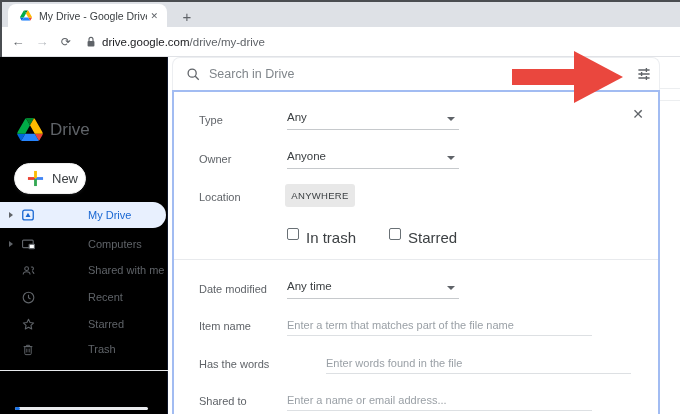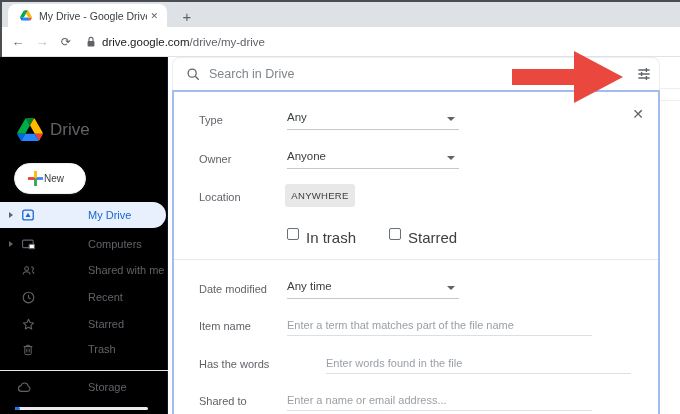--- a/index.html
+++ b/index.html
@@ -26,21 +26,21 @@
   .url { font-size:11.5px; margin-left:6px; }
   .url .host { color:#202124; }
   .url .path { color:#5f6368; }
 
   
   .sidebar { left:0; top:57px; width:168px; height:357px; background:#000000; border-right:1px solid #0f172a; }
   .logo-row { position:absolute; left:17px; top:61px; display:flex; align-items:center; }
   .logo-text { font-size:17px; color:#5f6368; margin-left:7px; }
   .new-btn { position:absolute; left:14px; top:106px; width:72px; height:31px; background:#fff; border-radius:16px;
              border:1px solid #f0f0f0; box-shadow:0 1px 3px rgba(60,64,67,.3); display:flex; align-items:center; }
-  .new-label { font-size:10px; color:#3c4043; font-weight:500; margin-left:0; }
+  .new-label { font-size:13px; color:#3c4043; font-weight:500; margin-left:8px; }
   .nav-item { position:absolute; left:0; width:166px; height:26px; display:flex; align-items:center; }
   .nav-item.selected { background:#e8f0fe; border-radius:0 20px 20px 0; }
   .nav-caret { position:absolute; left:9px; width:0; height:0; border-left:4px solid #5f6368;
                border-top:3.5px solid transparent; border-bottom:3.5px solid transparent; }
   .nav-icon { position:absolute; left:20px; width:16px; height:16px; display:flex; align-items:center; justify-content:center; }
   .nav-label { position:absolute; left:48px; font-size:11px; font-weight:500; color:#5f6368; white-space:nowrap;margin-left:40px; }
   .nav-item.selected .nav-label { color:#1967d2; }
   .side-divider { position:absolute; left:0; top:313px; width:168px; height:1px; background:#e8eaed; }
   .storage-bar { position:absolute; left:15px; top:350px; width:133px; height:3px; background:#e9ebee; border-radius:2px; }
   .storage-fill { width:5px; height:3px; background:#1a73e8; border-radius:2px; }
@@ -199,28 +199,20 @@
         <svg class="icon" width="14" height="15" viewBox="0 0 24 24" fill="none" stroke="#5f6368" stroke-width="1.7">
             <path d="M6.5 7h11v12a1.8 1.8 0 0 1-1.8 1.8H8.3A1.8 1.8 0 0 1 6.5 19z"></path>
             <path d="M4.5 7h15M9.5 7V4.8h5V7M10 10.5v6.5M14 10.5v6.5"></path>
           </svg>
       </span>
       <span class="nav-label">Trash</span>
     </div>
 
     <div class="side-divider"></div>
 
-    <div class="nav-item" style="top:317px">
-      <span class="nav-icon" style="left:17px">
-        <svg class="icon" width="17" height="14" viewBox="0 0 24 18" fill="none" stroke="#5f6368" stroke-width="1.7">
-            <path d="M6.5 15.5a4.3 4.3 0 0 1-.55-8.56 5.6 5.6 0 0 1 10.9.92 3.95 3.95 0 0 1-.85 7.64z"></path>
-          </svg>
-      </span>
-      <span class="nav-label">Storage</span>
-    </div>
 
     <div class="storage-bar">
       <div class="storage-fill"></div>
     </div>
 
   </div>
 
   <div class="abs bg-line" style="left:660px; top:88px; width:20px;"></div>
   <div class="abs bg-line" style="left:660px; top:100px; width:20px;"></div>
 

